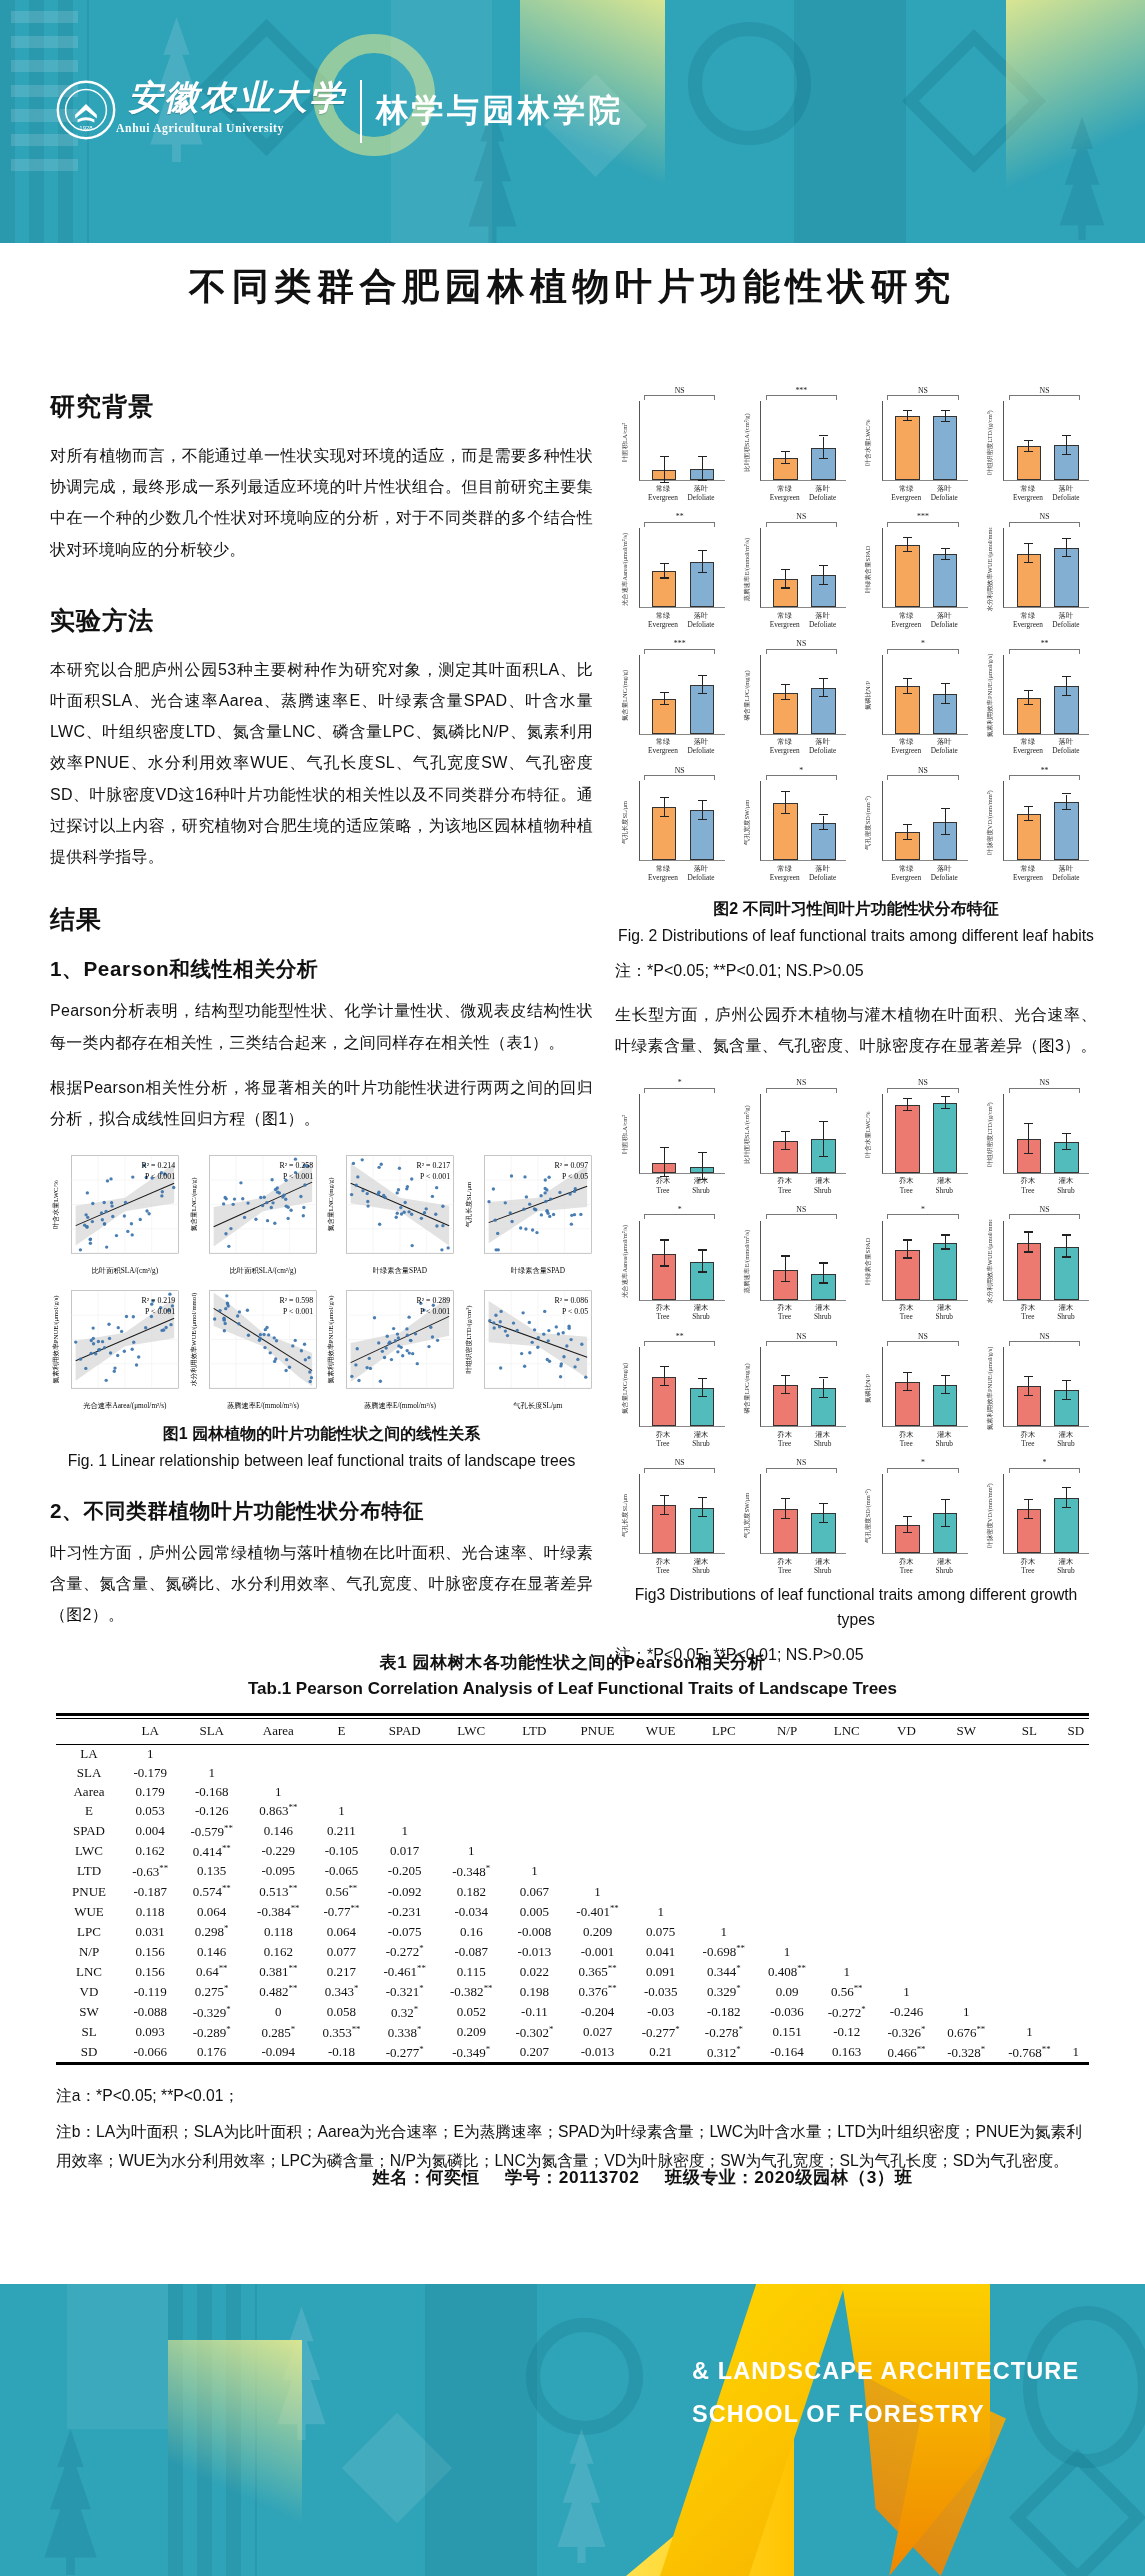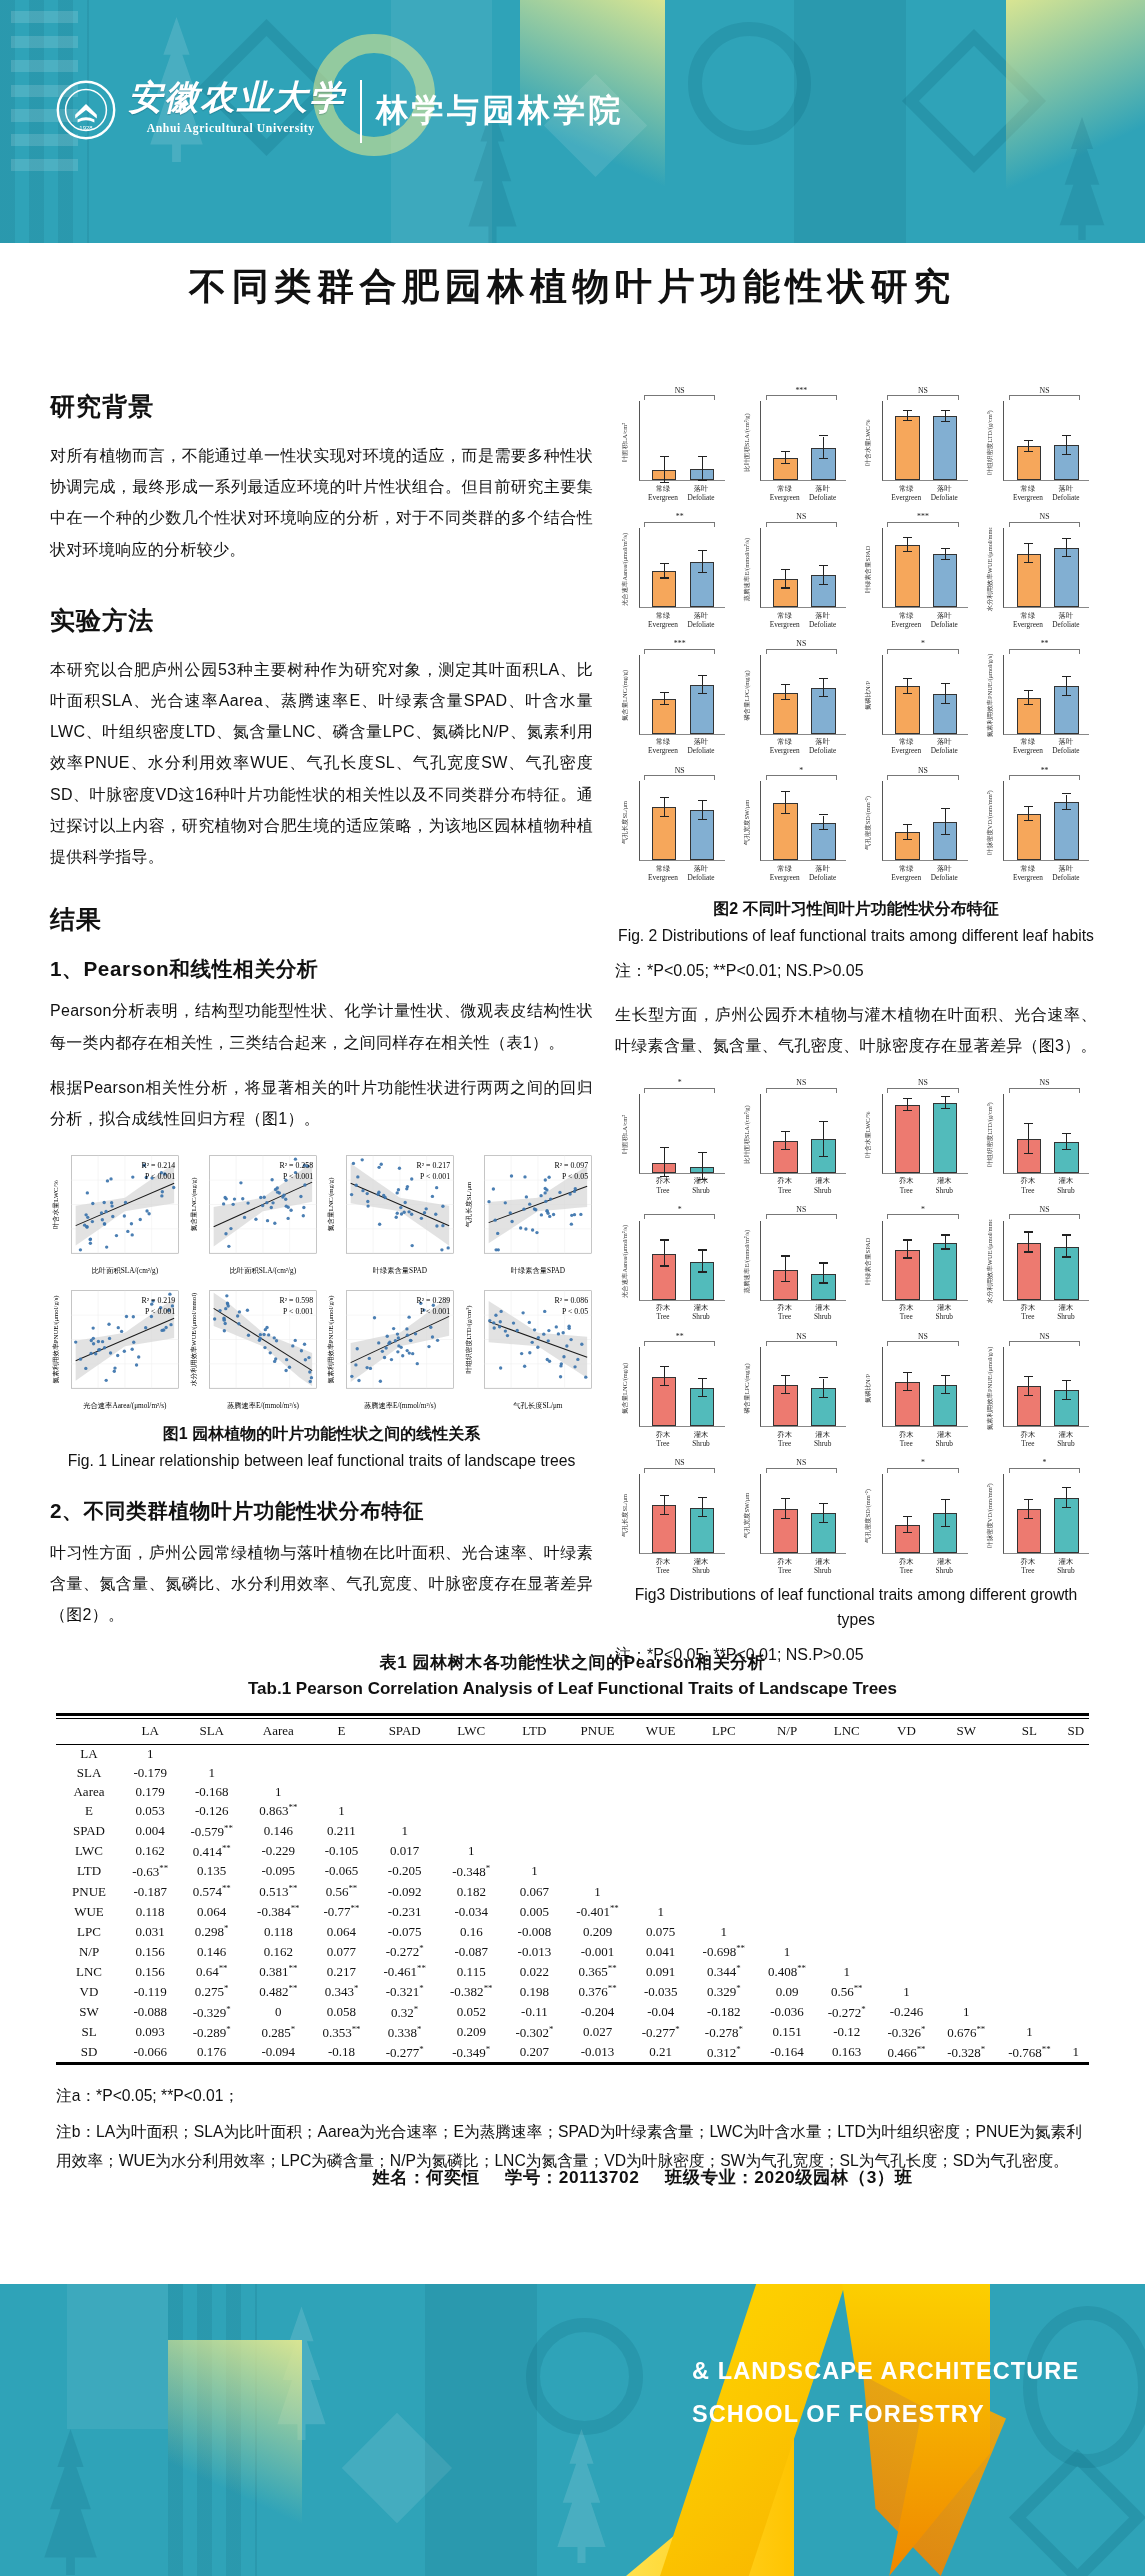--- a/index.html
+++ b/index.html
@@ -108,21 +108,21 @@
     <div class="brand">
       <svg class="logo" viewBox="0 0 100 100">
         <circle cx="50" cy="50" r="47" fill="none" stroke="#ffffff" stroke-width="4"></circle>
         <circle cx="50" cy="50" r="34" fill="none" stroke="#ffffff" stroke-width="2.5"></circle>
         <path d="M32 58 L50 40 L68 58 L68 64 L50 50 L32 64 Z" fill="#ffffff"></path>
         <path d="M36 66 Q50 58 64 66 L64 71 Q50 63 36 71 Z" fill="#ffffff"></path>
         <text x="50" y="84" text-anchor="middle" font-size="10" fill="#ffffff" font-family="Liberation Sans, sans-serif">1928</text>
       </svg>
       <div>
         <div class="brand-cn">安徽农业大学</div>
-        <div class="brand-en" style="color:#fff;text-align:center;">Anhui Agricultural University</div>
+        <div class="brand-en" style="color:#fff;">Anhui Agricultural University</div>
       </div>
       <div class="brand-div"></div>
       <div class="college">林学与园林学院</div>
     </div>
   </div>
 
   <div class="poster-title">不同类群合肥园林植物叶片功能性状研究</div>
 
   <div class="col col-left">
     <h2 class="sec">研究背景</h2>
@@ -1693,21 +1693,21 @@
             <tr>
               <td class="rowlab">SW</td>
               <td>-0.088</td>
               <td>-0.329<sup>*</sup></td>
               <td>0</td>
               <td>0.058</td>
               <td>0.32<sup>*</sup></td>
               <td>0.052</td>
               <td>-0.11</td>
               <td>-0.204</td>
-              <td>-0.04</td>
+              <td>-0.03</td>
               <td>-0.182</td>
               <td>-0.036</td>
               <td>-0.272<sup>*</sup></td>
               <td>-0.246</td>
               <td>1</td>
               <td></td>
               <td></td>
             </tr>
             <tr>
               <td class="rowlab">SL</td>

